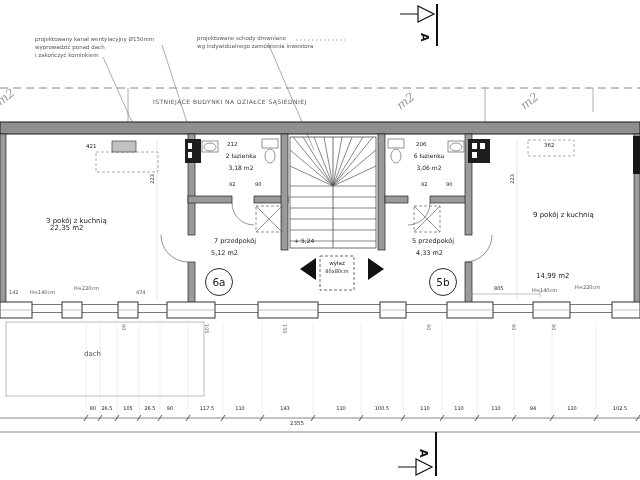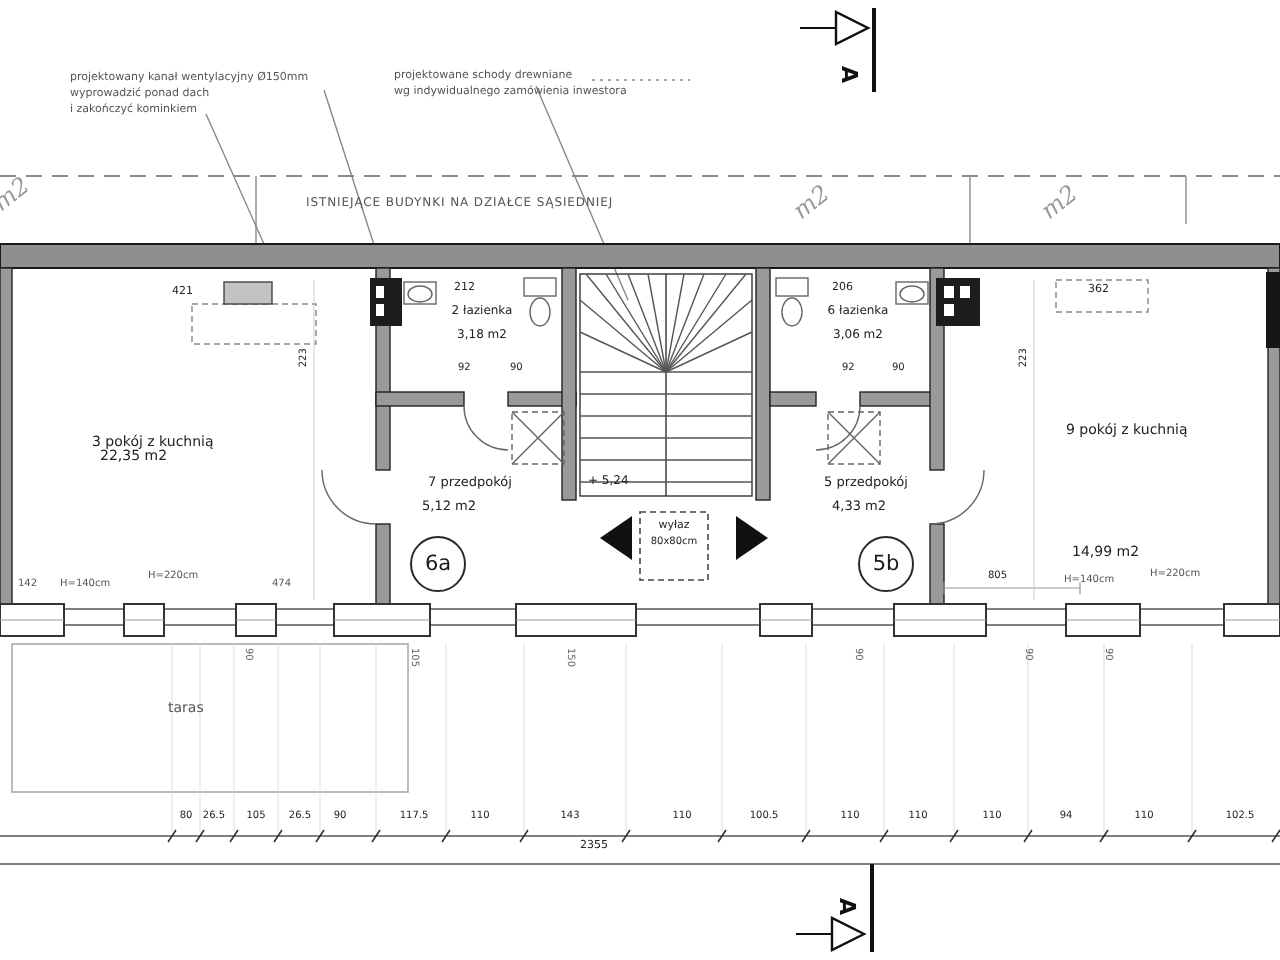--- a/index.html
+++ b/index.html
@@ -272,21 +272,21 @@
   <div class="circle-badge" style="left:205px;top:268px;">
     <span>6a</span>
   </div>
   <div class="circle-badge" style="left:429px;top:268px;">
     <span>5b</span>
   </div>
 
   <div class="lbl f6" style="left:294px;top:238px;">+ 5,24</div>
   <div class="lbl f55 center" style="left:320px;top:260px;width:34px;">wyłaz</div>
   <div class="lbl f5 center" style="left:318px;top:269px;width:38px;">80x80cm</div>
-  <div class="lbl f7 gray" style="left:84px;top:350px;">taras</div>
+  <div class="lbl f7 gray" style="left:84px;top:350px;">dach</div>
 
   <div class="lbl f55" style="left:86px;top:143px;">421</div>
   <div class="lbl f55" style="left:227px;top:141px;">212</div>
   <div class="lbl f55" style="left:416px;top:141px;">206</div>
   <div class="lbl f55" style="left:544px;top:142px;">362</div>
   <div class="lbl f5 vert" style="left:148px;top:176px;">223</div>
   <div class="lbl f5 vert" style="left:508px;top:176px;">223</div>
   <div class="lbl f5" style="left:229px;top:182px;">92</div>
   <div class="lbl f5" style="left:255px;top:182px;">90</div>
   <div class="lbl f5" style="left:421px;top:182px;">92</div>

